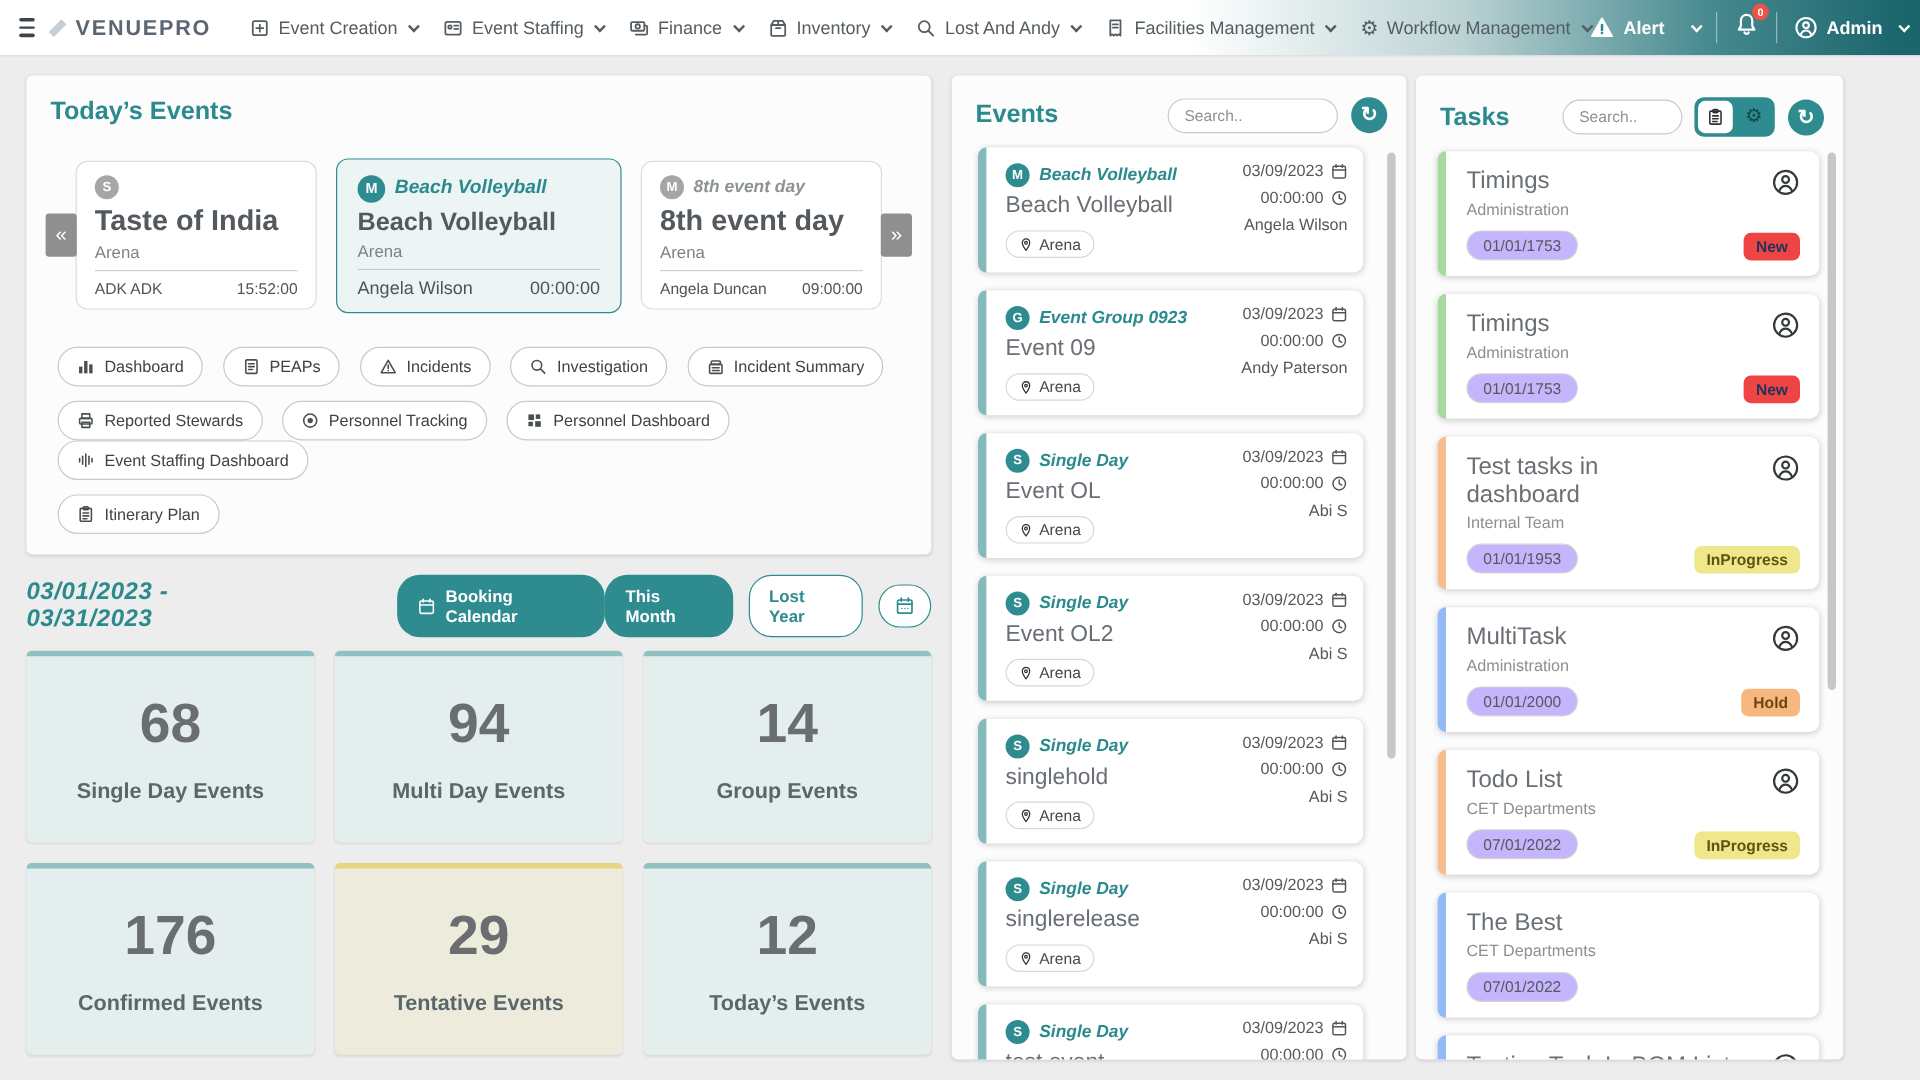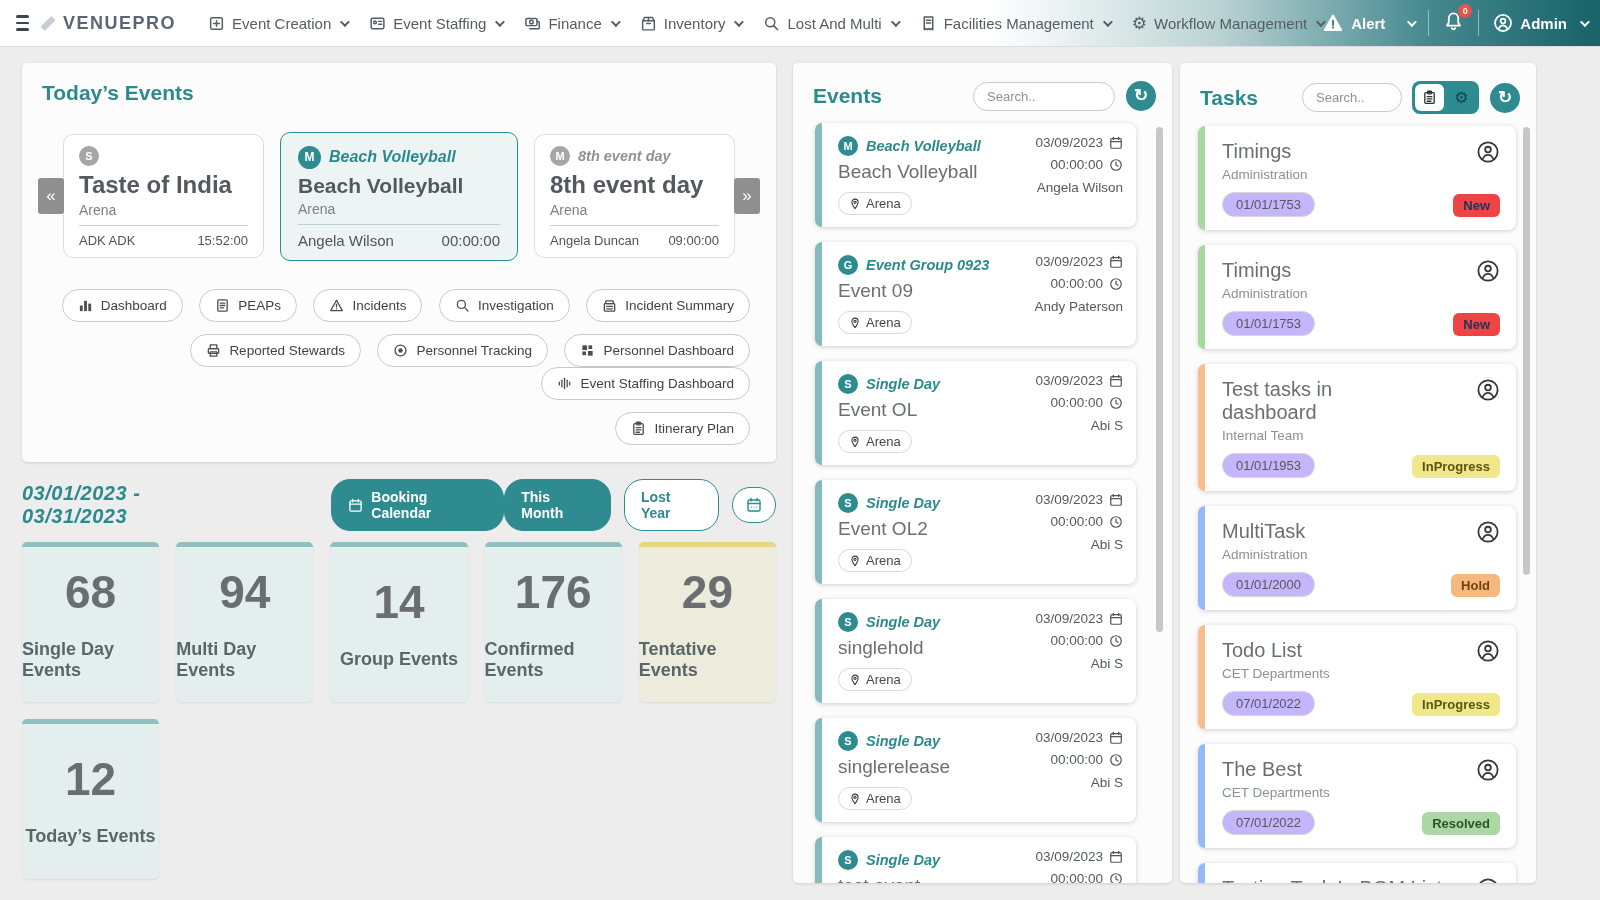--- a/index.html
+++ b/index.html
@@ -62,40 +62,40 @@
   .ev-card.selected .type-name { color:#2b8a8d; font-size:16px; }
   .ev-title { font-size:24px; font-weight:700; color:#53595e; margin-top:5px; }
   .ev-card.selected .ev-title { font-size:21px; }
   .ev-venue { font-size:14px; color:#7c8285; margin-top:3px; padding-bottom:7px; border-bottom:1px solid #cfcfcf; }
   .ev-card.selected .ev-venue { border-bottom-color:#b7d3d5; }
   .ev-foot { display:flex; justify-content:space-between; font-size:13px; color:#4e5457; margin-top:7px; }
   .ev-card.selected .ev-foot { font-size:15px; }
 
   
   .pill-rows { margin-top:18px; }
-  .pill-row { text-align:right; margin-bottom:12px; }
+  .pill-row { text-align:left; margin-bottom:12px; }
   .qpill { display:inline-flex; align-items:center; gap:8px; border:1px solid #c9c9c9; background:#fff;
            border-radius:19px; padding:8px 15px; font-size:13.5px; color:#3e4346; margin:0 6px; cursor:pointer; }
   .qpill .ic { width:15px; height:15px; color:#4a4f52; }
 
   
   .booking-bar { position:absolute; left:22px; top:437px; width:754px; height:42px; display:flex; align-items:center; }
   .date-range { color:#2b8a8d; font-size:20px; font-weight:700; font-style:italic; letter-spacing:.5px; }
   .tpill { display:inline-flex; align-items:center; gap:8px; border-radius:19px; padding:9px 16px;
            font-size:14px; font-weight:700; cursor:pointer; border:1.5px solid #2e8b8f; }
   .tpill.fill { background:#2e8b8f; color:#fff; }
   .tpill.line { background:#fff; color:#2e8b8f; }
   .btn-booking { margin-left:86px; }
   .btn-month { margin-left:auto; }
   .btn-year { margin-left:13px; }
   .btn-cal { margin-left:13px; padding:9px 13px; }
 
   
   .stats { position:absolute; left:22px; top:495px; width:754px; display:grid;
-           grid-template-columns:repeat(5,1fr); gap:17px; }
+           grid-template-columns:repeat(3,1fr); gap:17px; }
   .stat { height:160px; border-radius:5px; background:#e4eeed; border-top:5px solid #8fc1c3;
           display:flex; flex-direction:column; align-items:center; justify-content:center;
           box-shadow:0 1px 2px rgba(0,0,0,.08); }
   .stat[data-variant="yellow"] { background:#edecdc; border-top-color:#e5d584; }
   .stat .num { font-size:46px; font-weight:700; color:#6a6e71; line-height:1; }
   .stat .lbl { font-size:18px; font-weight:700; color:#59676a; margin-top:24px; }
 
   
   .panel-head { display:flex; align-items:center; padding:18px 16px 10px 20px; }
   .search-input { height:29px; border:1px solid #c9c9c9; border-radius:15px; padding:0 13px; font-size:13px;
@@ -200,21 +200,21 @@
           <line x1="6.3" y1="8" x2="9.7" y2="8"></line>
         </svg>
       <span>Inventory</span>
         <span class="chev"></span>
     </div>
     <div class="nav-item">
       <svg class="ic" viewBox="0 0 16 16">
           <circle cx="6.8" cy="6.8" r="4.3"></circle>
           <line x1="10" y1="10" x2="13.8" y2="13.8"></line>
         </svg>
-      <span>Lost And Multi</span>
+      <span>Lost And Andy</span>
         <span class="chev"></span>
     </div>
     <div class="nav-item">
       <svg class="ic" viewBox="0 0 16 16">
           <path d="M4 1.8h8v12l-1.3-1-1.4 1-1.3-1-1.3 1-1.4-1-1.3 1z"></path>
           <line x1="6" y1="5" x2="10" y2="5"></line>
           <line x1="6" y1="7.5" x2="10" y2="7.5"></line>
         </svg>
       <span>Facilities Management</span>
         <span class="chev"></span>
@@ -851,44 +851,36 @@
   </div>
 
   <div class="list-card task-card">
     <span class="stripe" data-stripe="blue"></span>
     <div class="task-inner">
       <div>
         <div class="task-title">The Best</div>
         <div class="task-team">CET Departments</div>
         <span class="date-pill">07/01/2022</span>
       </div>
+    </div>
+  </div>
+
+  <div class="list-card task-card">
+    <span class="stripe" data-stripe="blue"></span>
+    <div class="task-inner">
+      <div>
+        <div class="task-title">Testing Task In BOM List</div>
+
+      </div>
       <div class="task-right">
         <svg class="ic" viewBox="0 0 16 16">
                 <circle cx="8" cy="8" r="6.4"></circle>
                 <circle cx="8" cy="6.4" r="1.9"></circle>
                 <path d="M4.6 12.4c.8-1.7 2-2.5 3.4-2.5s2.6.8 3.4 2.5"></path>
               </svg>
-        <span class="status-badge" data-status="resolved">Resolved</span>
-      </div>
-    </div>
-  </div>
-
-  <div class="list-card task-card">
-    <span class="stripe" data-stripe="blue"></span>
-    <div class="task-inner">
-      <div>
-        <div class="task-title">Testing Task In BOM List</div>
-
-      </div>
-      <div class="task-right">
-        <svg class="ic" viewBox="0 0 16 16">
-                <circle cx="8" cy="8" r="6.4"></circle>
-                <circle cx="8" cy="6.4" r="1.9"></circle>
-                <path d="M4.6 12.4c.8-1.7 2-2.5 3.4-2.5s2.6.8 3.4 2.5"></path>
-              </svg>
 
       </div>
     </div>
   </div>
 
 </div>
     <div class="vscroll"></div>
   </div>
 
 </div>

